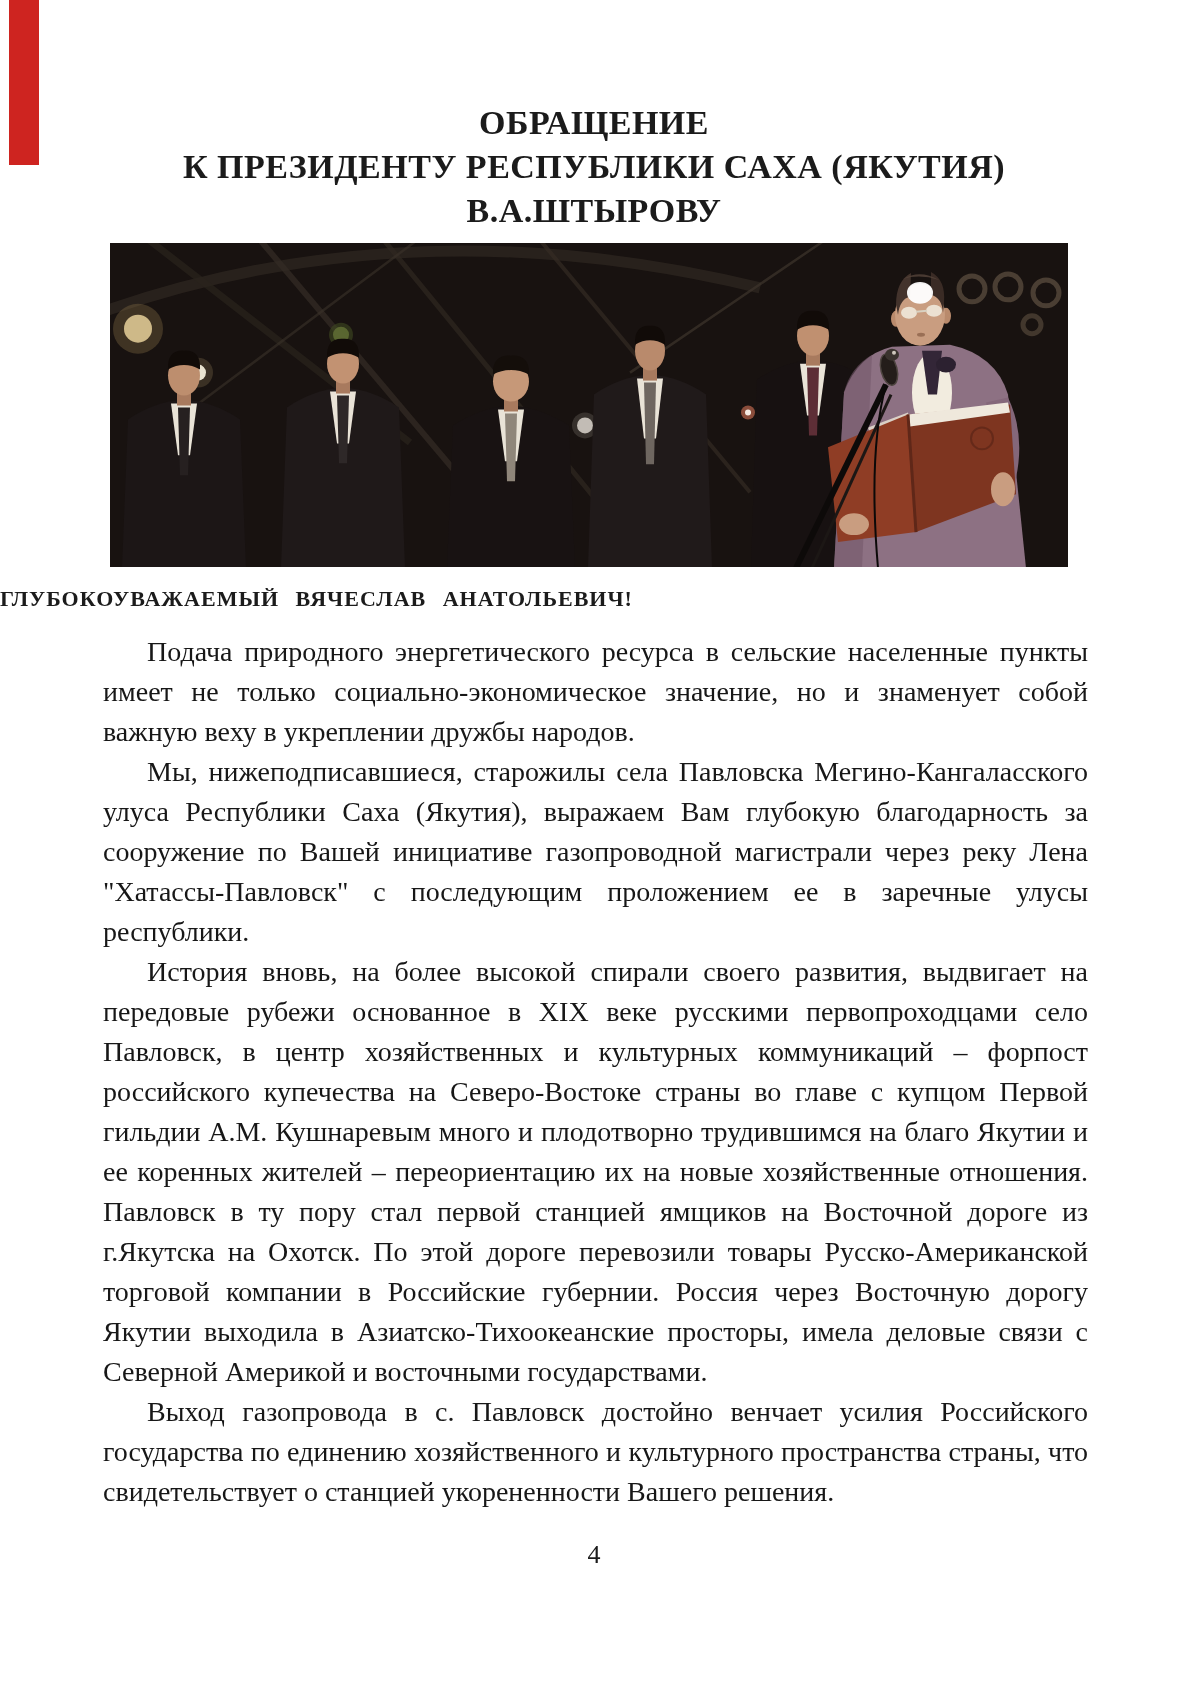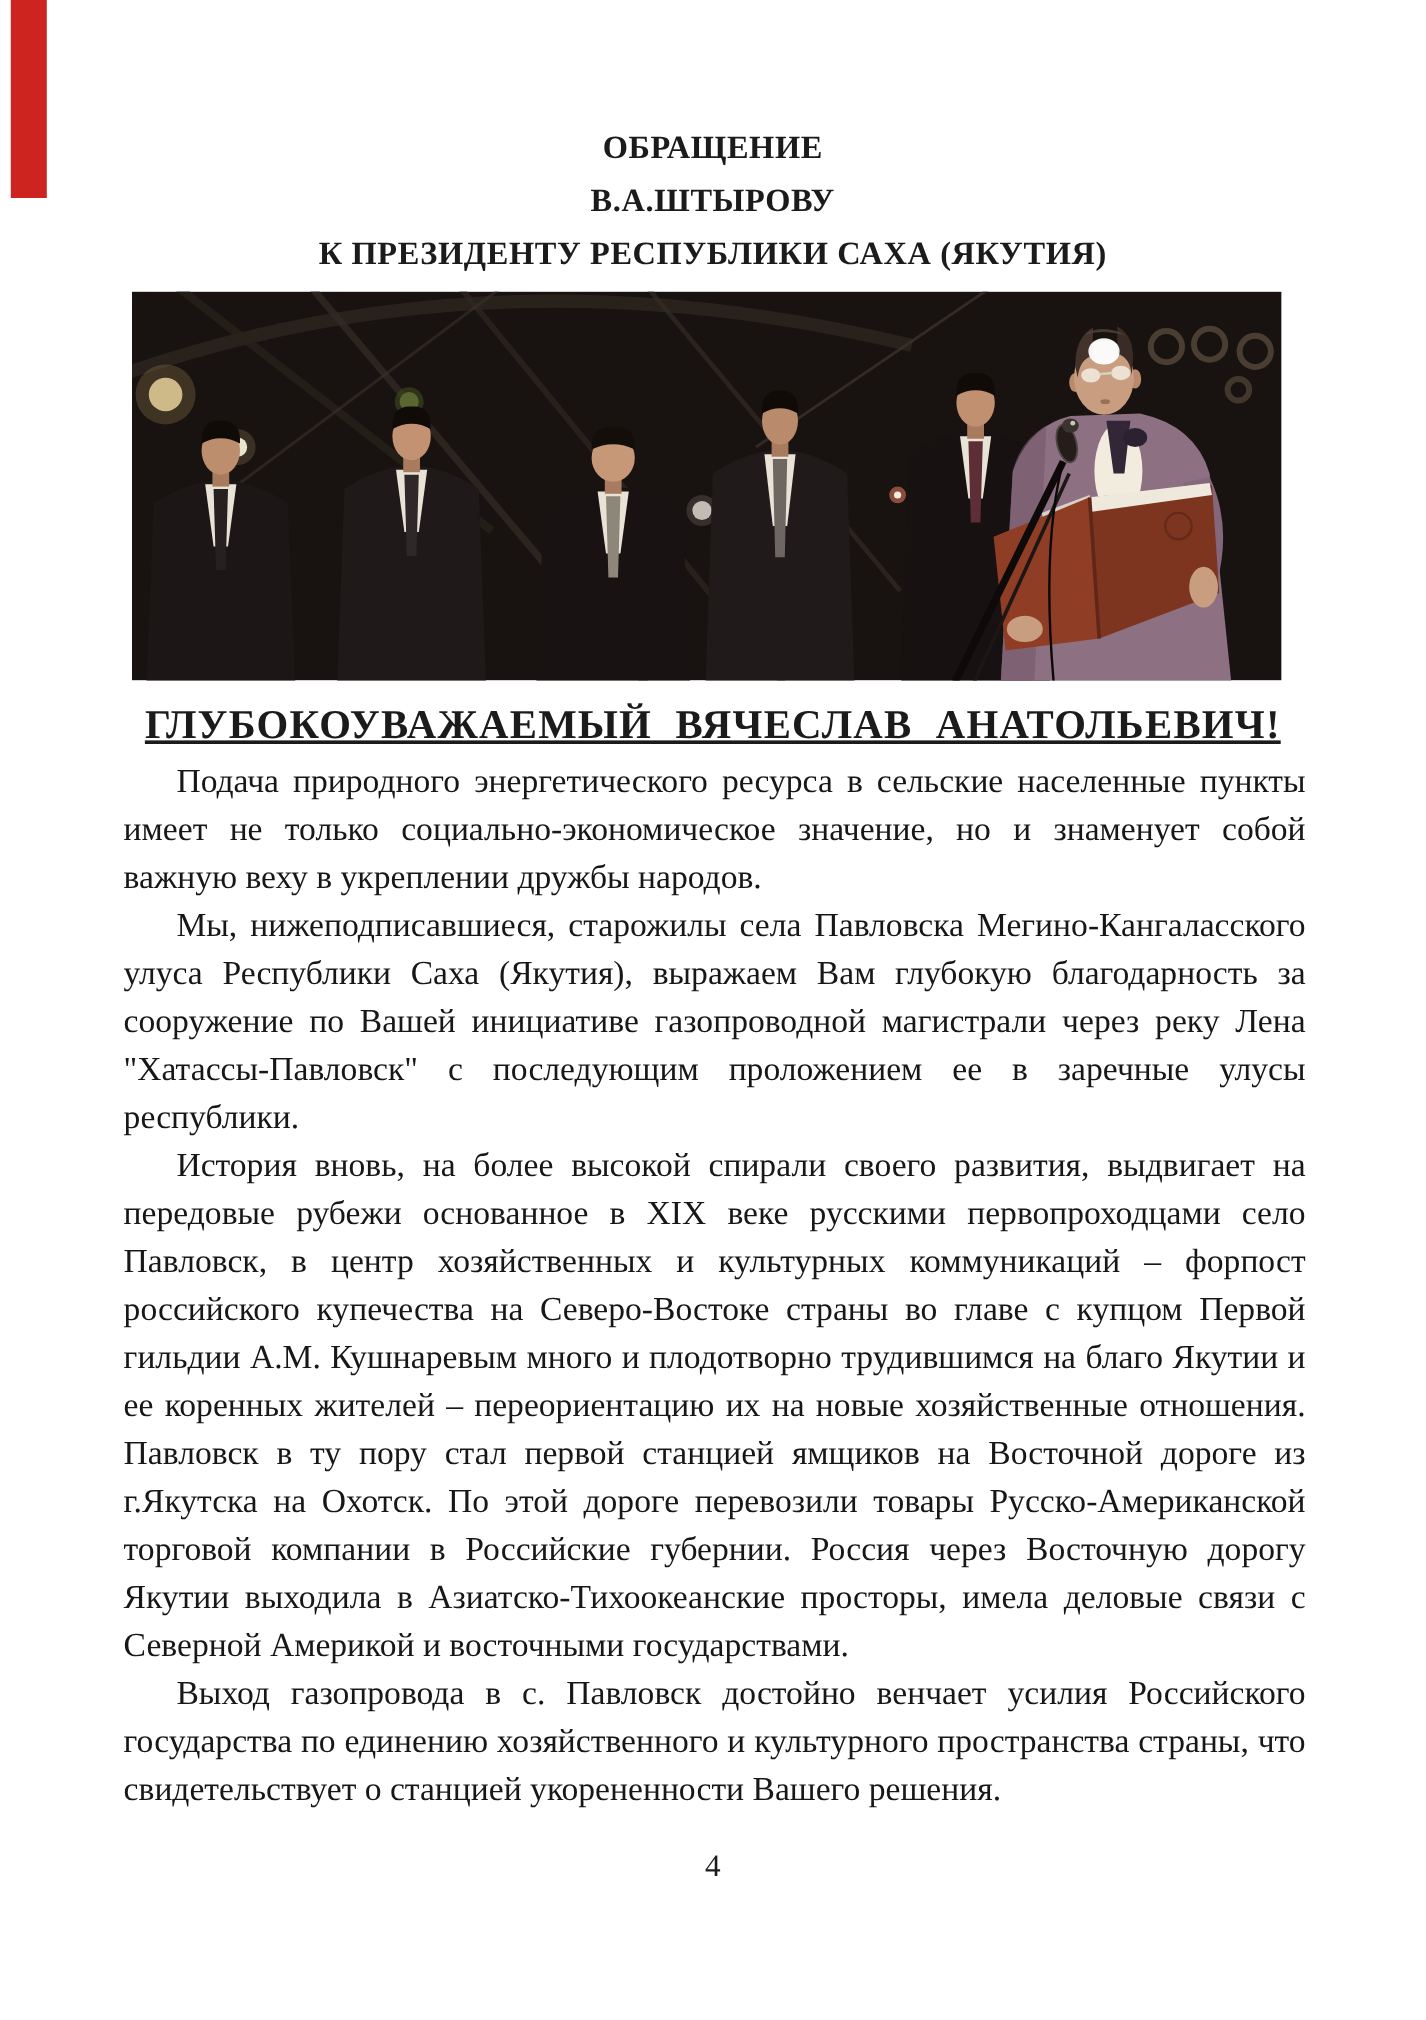--- a/index.html
+++ b/index.html
@@ -22,45 +22,44 @@
     left: 9px; top: 0;
     width: 30px; height: 165px;
     background: #ce2420;
   }
 
   .doc-title {
     position: absolute;
     top: 101px; left: 0; width: 100%;
     text-align: center;
     font-weight: bold;
-    font-size: 27px;
+    font-size: 34px;
     line-height: 44px;
     letter-spacing: 0.5px;
     color: #1b1b1b;
   }
 
   .photo-frame {
     position: absolute;
     left: 110px; top: 243px;
     width: 958px; height: 324px;
     margin: 0; padding: 0;
   }
   .photo-frame svg { display: block; width: 100%; height: 100%; }
 
   .salutation {
     position: absolute;
     top: 586px; left: 0; width: 100%;
     margin: 0;
-    text-align: center;
-    font-size: 34px;
+    text-align: left;
+    font-size: 22px;
     font-weight: bold;
     letter-spacing: 1px;
     word-spacing: 10px;
     color: #1b1b1b;
-    text-decoration: underline;
   }
 
   .body-text {
     position: absolute;
     left: 103px; top: 632px;
     width: 985px;
     font-size: 28px;
     line-height: 40px;
     text-align: justify;
     color: #171717;
@@ -80,22 +79,22 @@
 </style>
 </head>
 <body>
 
 <div class="sheet">
 
   <div class="red-marker"></div>
 
   <header class="doc-title">
     <div>ОБРАЩЕНИЕ</div>
+    <div>К ПРЕЗИДЕНТУ РЕСПУБЛИКИ САХА (ЯКУТИЯ)</div>
     <div>В.А.ШТЫРОВУ</div>
-    <div>К ПРЕЗИДЕНТУ РЕСПУБЛИКИ САХА (ЯКУТИЯ)</div>
   </header>
 
   <figure class="photo-frame">
     <svg viewBox="0 0 958 325" preserveAspectRatio="none">
 
       <rect x="0" y="0" width="958" height="325" fill="#181210"></rect>
 
       <g fill="none">
         <path d="M-10,70 Q300,-40 650,45" stroke="#2b241e" stroke-width="11" opacity="0.85"></path>
         <line x1="140" y1="-15" x2="430" y2="330" stroke="#332b24" stroke-width="6" opacity="0.75"></line>

